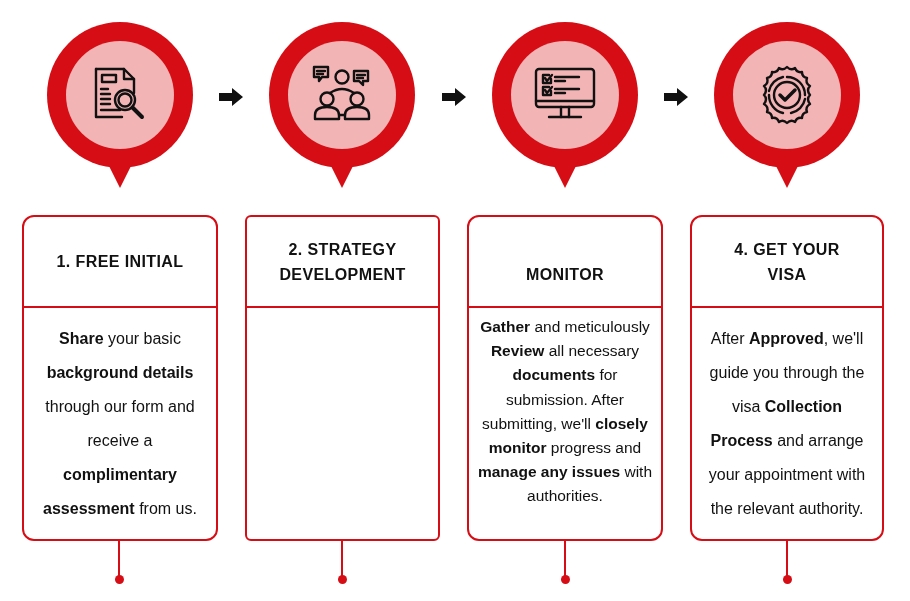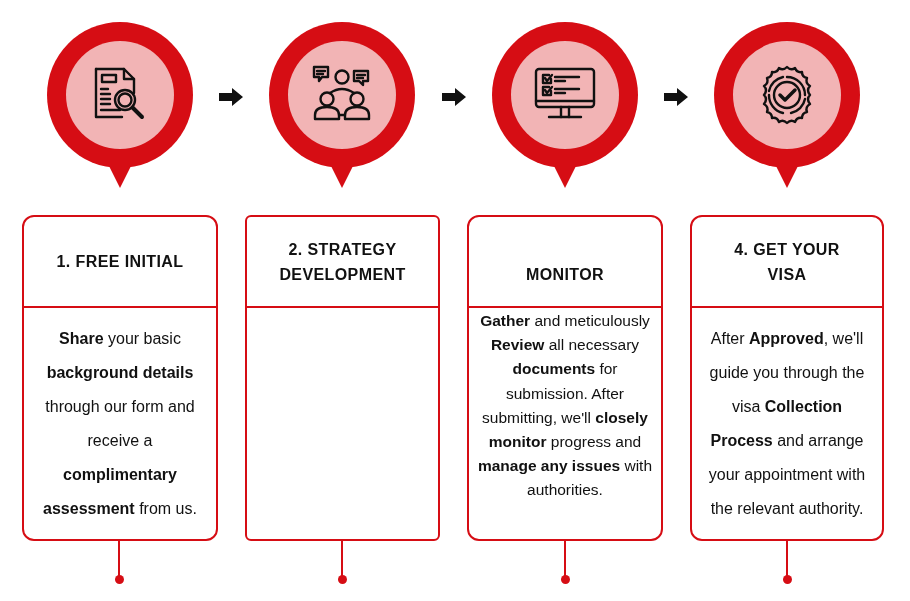--- a/index.html
+++ b/index.html
@@ -14,21 +14,21 @@
                   display: flex; align-items: center; justify-content: center; }
     .pin .inner svg { width: 64px; height: 64px; }
 
     .arrow { position: absolute; top: 88px; width: 24px; height: 18px; }
 
     .card { position: absolute; top: 215px; height: 326px; border: 2.5px solid #d60d14; border-radius: 12px; background: #ffffff; }
     .card .head { height: 91px; border-bottom: 2px solid #d60d14; display: flex; align-items: center; justify-content: center;
                   text-align: center; font-weight: bold; font-size: 16px; line-height: 25px; letter-spacing: 0.4px; padding: 0 8px; }
     .card .body { text-align: center; font-size: 16px; line-height: 34px; padding: 14px 8px 0 8px; }
     .card .body b { font-weight: bold; }
-    .card.c3 .body { font-size: 15.5px; line-height: 24.2px; padding-top: 1px; }
+    .card.c3 .body { font-size: 15.5px; line-height: 24.2px; padding-top: 7px; }
 
     .stem { position: absolute; top: 541px; width: 2px; height: 37px; background: #d60d14; }
     .dot { position: absolute; top: 575px; width: 9px; height: 9px; border-radius: 50%; background: #d60d14; }
   </style>
 </head>
 <body>
 
 <div class="pin" style="left:47px;">
   <div class="outer"></div>
   <div class="tip"></div>

